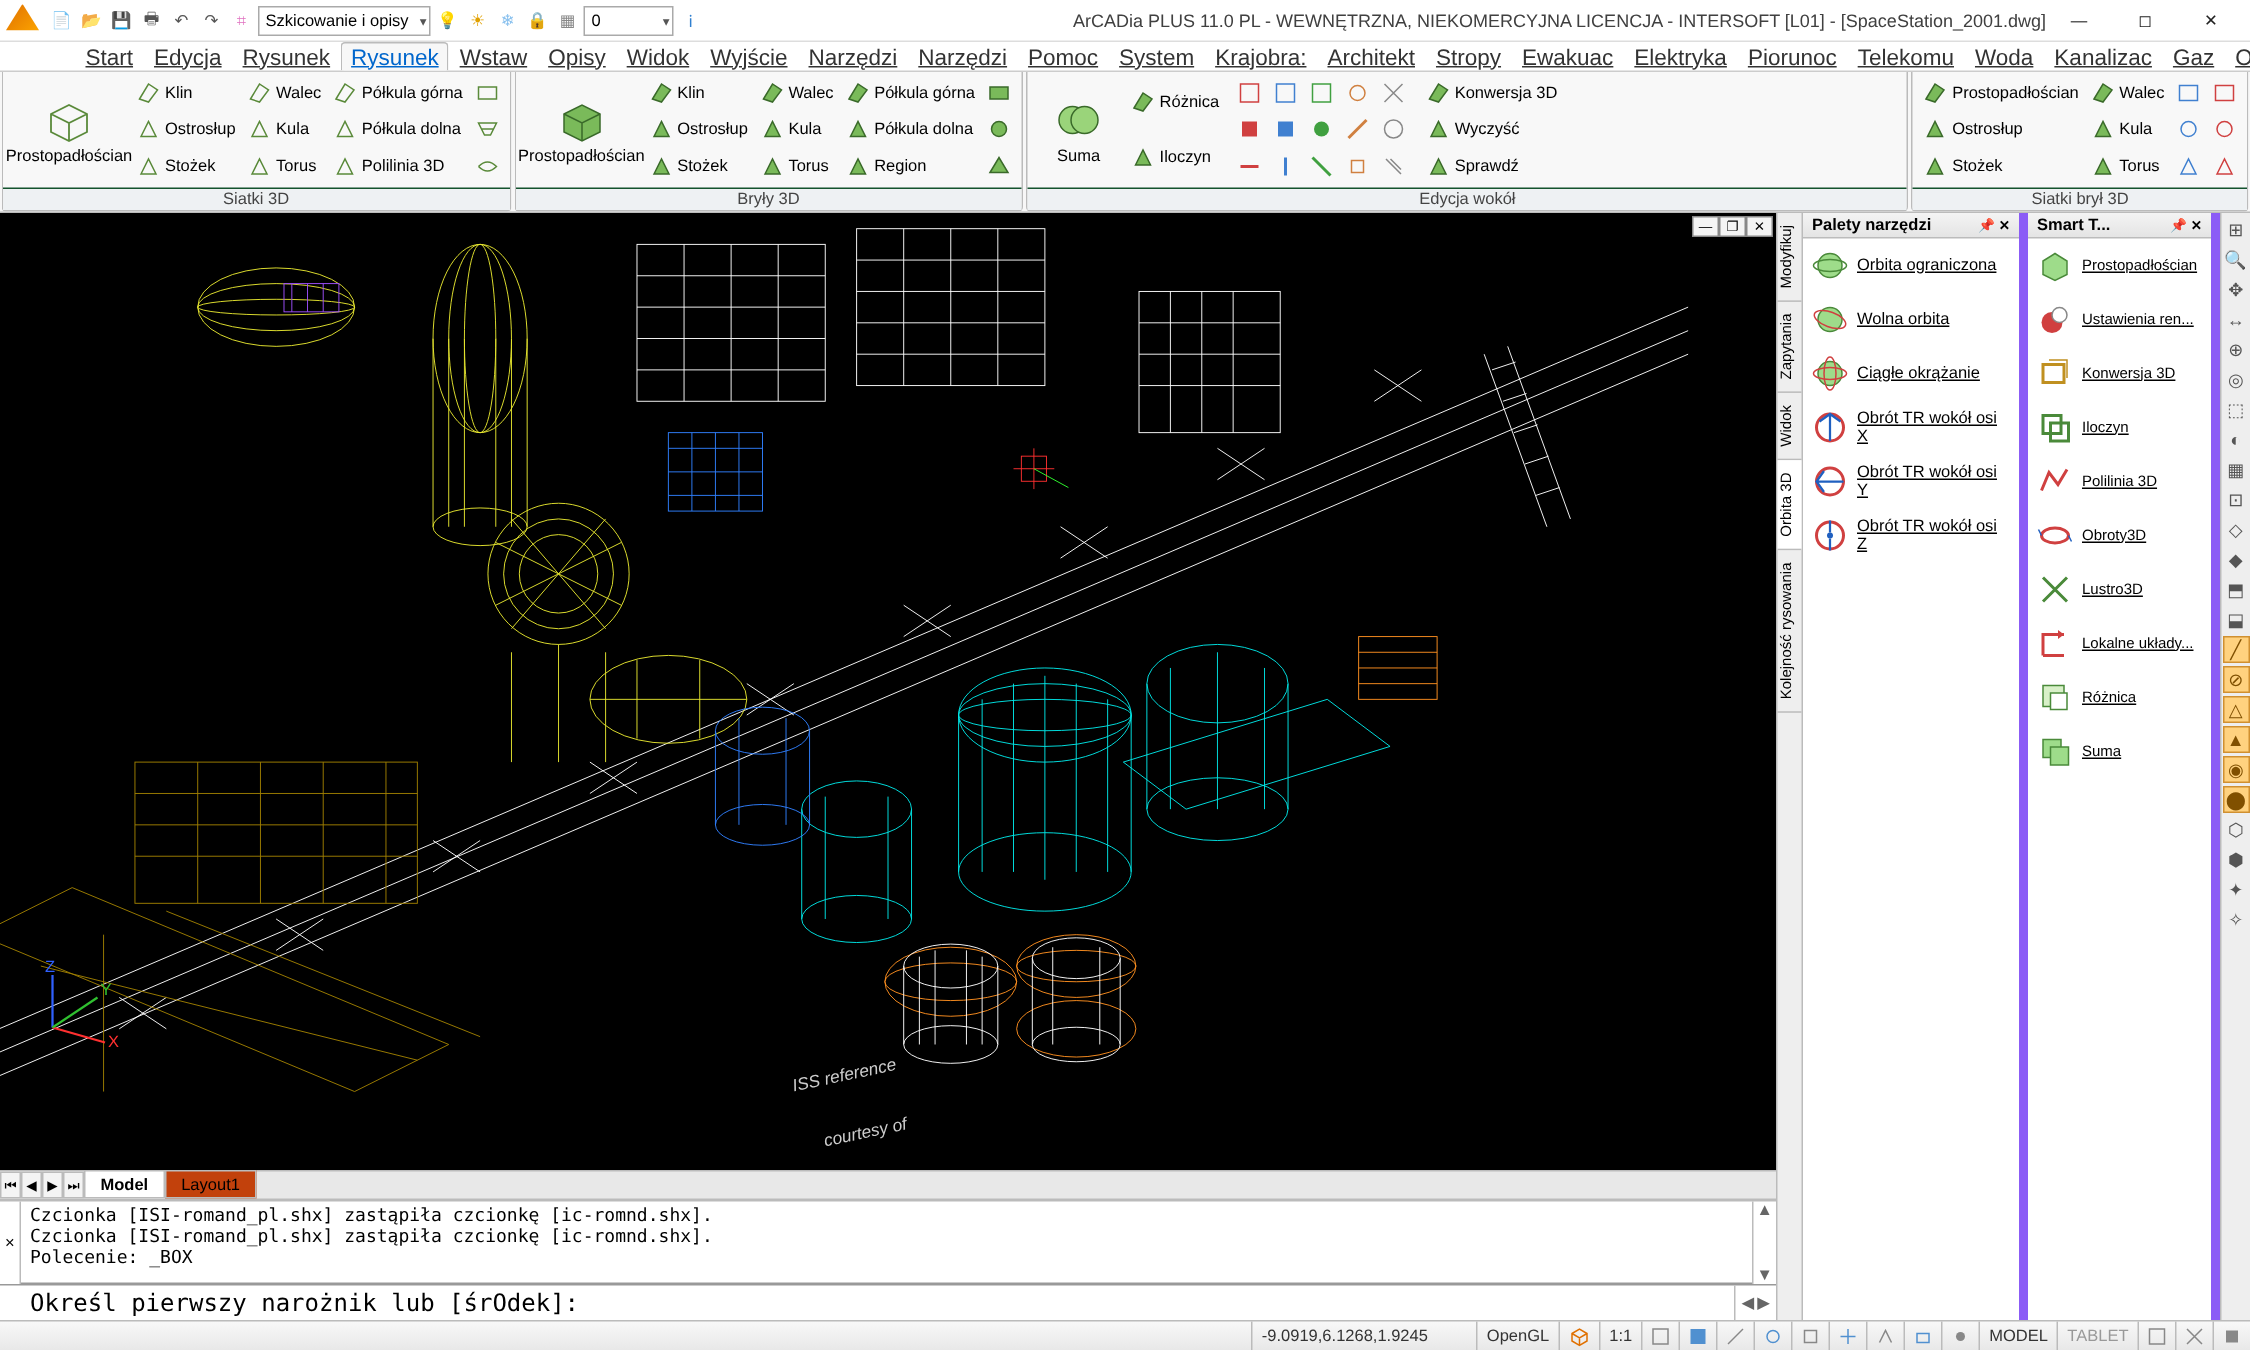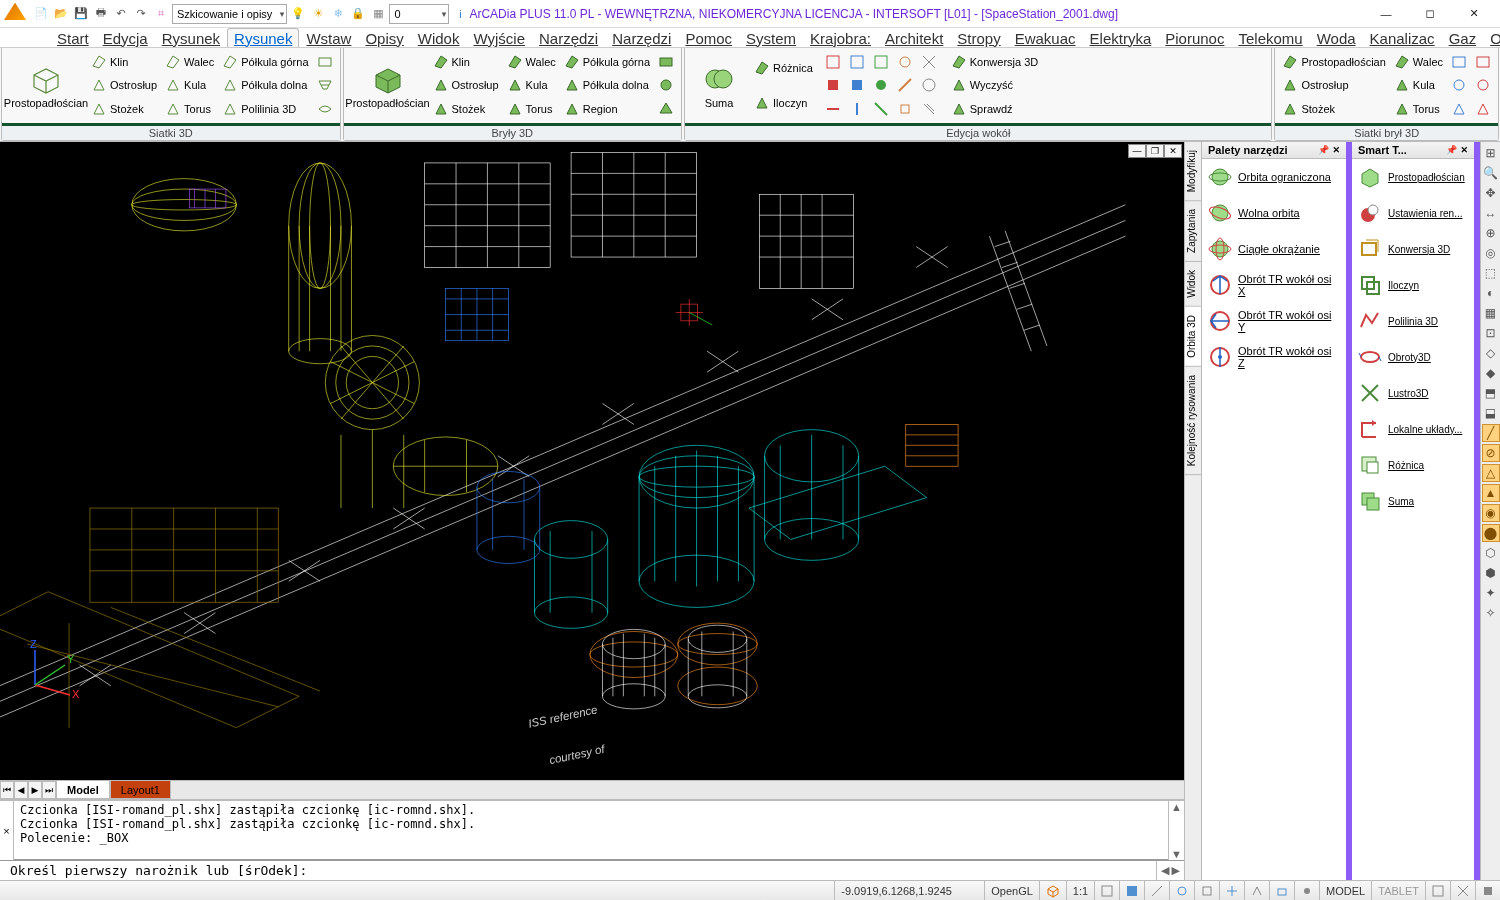--- a/index.html
+++ b/index.html
@@ -3,50 +3,50 @@
 <meta charset="utf-8">
 <style>
 * { box-sizing: border-box; margin: 0; padding: 0; font-family: "Segoe UI", Tahoma, sans-serif; font-size: 11px; }
 body { width: 1500px; height: 900px; background: #f0f0f0; overflow: hidden; display: flex; flex-direction: column; }
 .titlebar { height: 28px; background: #fff; display: flex; align-items: center; padding: 0 4px; border-bottom: 1px solid #ddd; }
 .titlebar .app-icon { width: 22px; height: 22px; background: linear-gradient(135deg,#e07000,#ffaa00); clip-path: polygon(50% 0,100% 80%,0 80%); margin-right: 6px; }
 .titlebar .qat { display: flex; gap: 2px; align-items: center; }
 .titlebar .qat-btn { width: 18px; height: 18px; display: flex; align-items: center; justify-content: center; color: #555; cursor: pointer; }
 .titlebar .combo { height: 20px; border: 1px solid #aaa; padding: 0 14px 0 4px; display: flex; align-items: center; background: #fff; position: relative; min-width: 110px; }
 .titlebar .combo::after { content: "▾"; position: absolute; right: 2px; font-size: 9px; color: #555; }
-.titlebar .title-text { flex: 1; text-align: left; color: #6d28d9; font-size: 12px; }
+.titlebar .title-text { flex: 1; text-align: right; color: #404040; font-size: 12px; }
 .titlebar .win-controls { display: flex; }
 .titlebar .win-btn { width: 44px; height: 28px; display: flex; align-items: center; justify-content: center; color: #222; cursor: pointer; }
 .menubar { height: 20px; background: #fff; display: flex; align-items: stretch; border-bottom: 1px solid #ccc; padding-left: 50px; }
 .menubar .tab { padding: 0 6px; display: flex; align-items: center; border: 1px solid transparent; border-bottom: none; color: #333; cursor: pointer; font-size: 15px; white-space: nowrap; text-decoration: underline; }
 .menubar .tab.active { border-color: #bbb; background: #f7f7f7; color: #0066cc; border-radius: 3px 3px 0 0; }
 .ribbon { height: 94px; background: #f7f7f7; display: flex; border-bottom: 1px solid #bbb; }
 .ribbon-panel { border: 1px solid #bbb; border-top: none; margin: 0 1px; display: flex; flex-direction: column; background: #f8f8f8; border-radius: 0 0 3px 3px; }
 .ribbon-panel .panel-body { flex: 1; display: flex; padding: 2px 4px; gap: 2px; }
-.ribbon-panel .panel-title { text-align: center; font-size: 11px; color: #444; padding: 1px 0; background: #eef1f3; border-top: 3px solid #14532d; }
+.ribbon-panel .panel-title { text-align: center; font-size: 11px; color: #444; padding: 1px 0; background: #eef1f3; border-top: 1px solid #14532d; }
 .big-btn { width: 80px; display: flex; flex-direction: column; align-items: center; justify-content: center; gap: 2px; cursor: pointer; padding: 2px; }
 .big-icon { width: 32px; height: 32px; }
 .small-btn-col { display: flex; flex-direction: column; justify-content: space-around; }
 .small-btn { display: flex; align-items: center; gap: 3px; padding: 1px 3px; cursor: pointer; height: 22px; white-space: nowrap; }
 .small-icon { width: 16px; height: 16px; flex-shrink: 0; }
 .icon-only-col { display: flex; flex-direction: column; justify-content: space-around; }
 .icon-btn { width: 22px; height: 22px; display: flex; align-items: center; justify-content: center; cursor: pointer; }
 .content { flex: 1; display: flex; min-height: 0; }
 .viewport-wrap { flex: 1; display: flex; flex-direction: column; min-width: 0; }
 .viewport { flex: 1; background: #000; position: relative; overflow: hidden; }
 .doc-tabs { height: 20px; background: #e8e8e8; display: flex; align-items: center; border-top: 1px solid #bbb; border-bottom: 1px solid #bbb; }
 .doc-tabs .nav { display: flex; }
 .doc-tabs .nav-btn { width: 14px; height: 18px; display: flex; align-items: center; justify-content: center; border: 1px solid #bbb; background: #f4f4f4; cursor: pointer; font-size: 9px; }
 .doc-tab { padding: 0 10px; height: 19px; display: flex; align-items: center; border: 1px solid #bbb; background: #c2410c; margin-top: -1px; cursor: pointer; }
 .doc-tab.active { background: #fff; font-weight: bold; }
 .cmd-area { height: 80px; display: flex; flex-direction: column; background: #fff; border-top: 1px solid #bbb; }
 .cmd-log { flex: 1; font-family: Consolas, monospace; font-size: 12px; padding: 2px 6px; white-space: pre; overflow: hidden; border-bottom: 1px solid #999; position: relative; }
 .cmd-wrap { display: flex; }
 .cmd-x { width: 14px; display: flex; align-items: center; justify-content: center; border-right: 1px solid #bbb; cursor: pointer; }
-.cmd-input { flex: 1; font-family: Consolas, monospace; font-size: 13px; padding: 2px 10px; }
+.cmd-input { flex: 1; font-family: Consolas, monospace; font-size: 16px; padding: 2px 20px; }
 .statusbar { height: 20px; background: linear-gradient(#f8f8f8,#e8e8e8); border-top: 1px solid #bbb; display: flex; align-items: center; justify-content: flex-end; gap: 0; font-size: 11px; color: #333; }
 .statusbar .cell { padding: 0 6px; border-left: 1px solid #bbb; height: 100%; display: flex; align-items: center; gap: 2px; }
 .statusbar .cell.dis { color: #999; }
 .side-tabs { width: 18px; background: #eee; border-left: 1px solid #bbb; border-right: 1px solid #bbb; display: flex; flex-direction: column; }
 .side-tab { writing-mode: vertical-rl; transform: rotate(180deg); padding: 8px 1px; text-align: center; border-top: 1px solid #bbb; cursor: pointer; font-size: 10px; }
 .side-tab.active { background: #fff; }
 .palette { width: 150px; background: #fff; border-right: 6px solid #8b5cf6; display: flex; flex-direction: column; }
 .palette-header { background: linear-gradient(#f4f4f4,#e4e4e4); padding: 2px 6px; font-weight: bold; display: flex; align-items: center; justify-content: space-between; border-bottom: 1px solid #bbb; }
 .palette-body { flex: 1; overflow: hidden; text-decoration: underline; }
 .palette-item { display: flex; align-items: center; gap: 6px; padding: 6px; cursor: pointer; }

